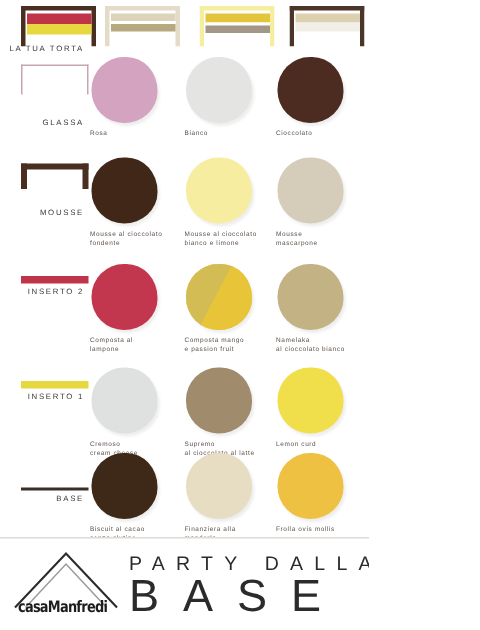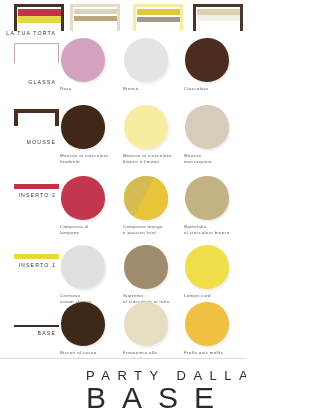--- a/index.html
+++ b/index.html
@@ -320,18 +320,25 @@
         <div class="swatch swatch-col2">
           <div class="blob" style="background: rgb(238, 193, 67);"></div>
           <div class="blob-label">Frolla ovis mollis</div>
         </div>
       </div>
     </div>
 
   <div class="footer">
     <div class="footer-rule"></div>
 
+    <div class="logo-mark">
+      <svg class="roof" viewBox="0 0 72 40">
+        <polyline points="2,39 36,3 70,39" fill="none" stroke="#2b2b2b" stroke-width="1.4"></polyline>
+        <polyline points="9,39 36,10 63,39" fill="none" stroke="#9a9a9a" stroke-width="1"></polyline>
+      </svg>
+      <div class="logo-word">casaManfredi</div>
+    </div>
 
     <div class="title-party">PARTY DALLA</div>
     <div class="title-base">BASE</div>
   </div>
 
 </div>
 
 </body></html>

